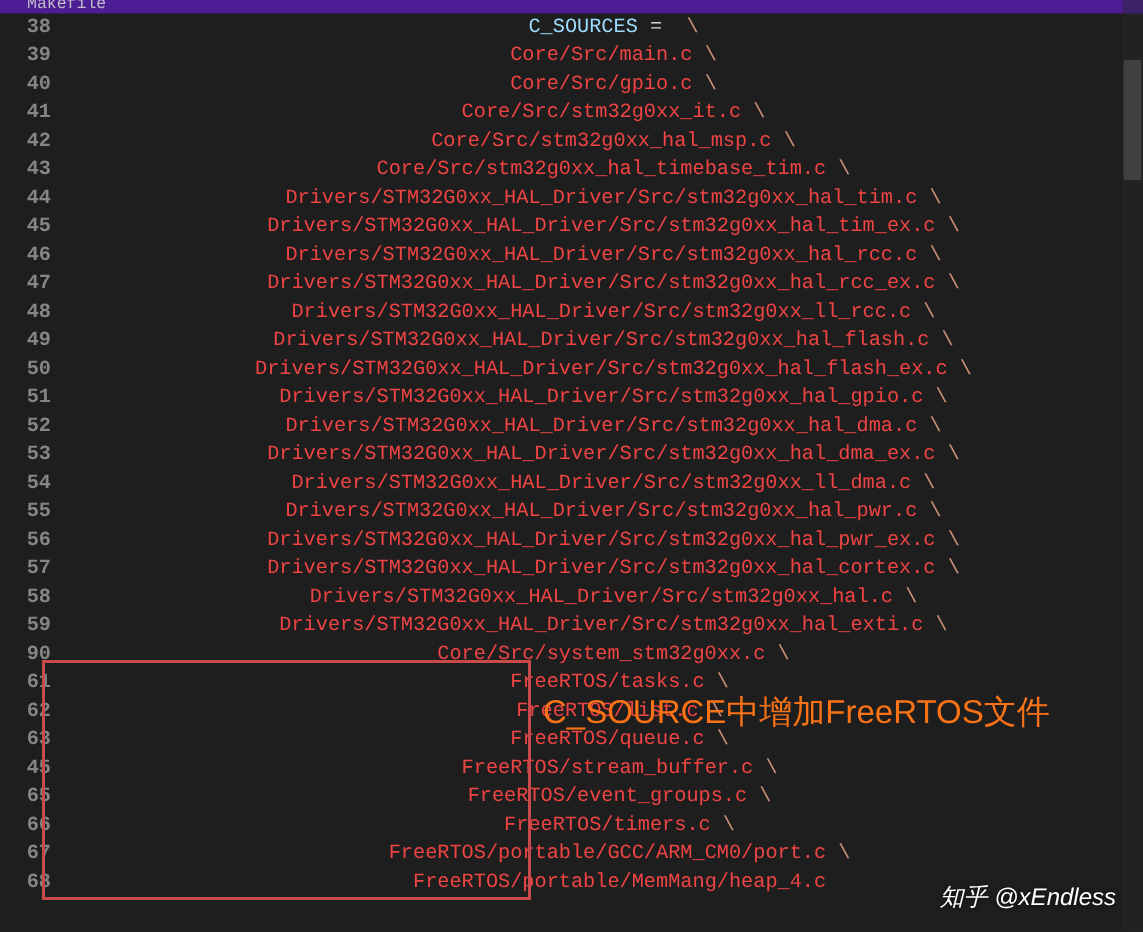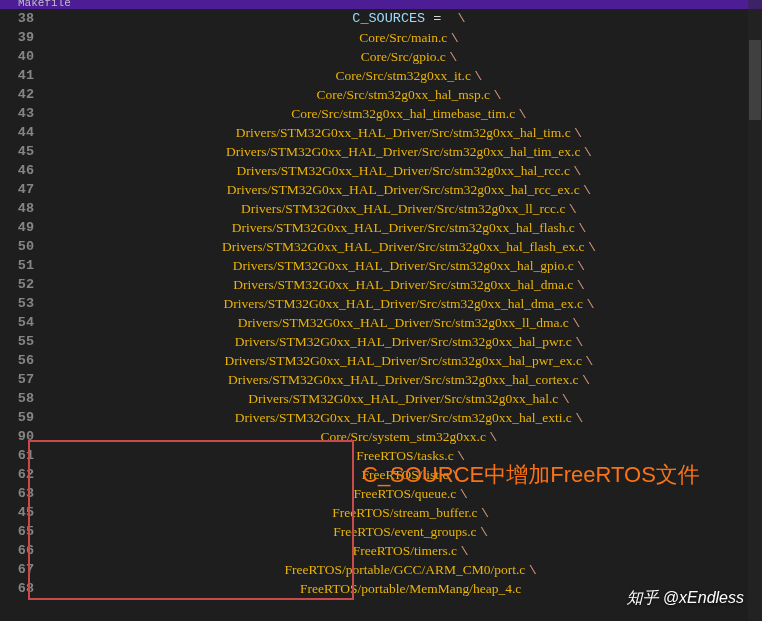--- a/index.html
+++ b/index.html
@@ -47,21 +47,21 @@
     white-space: pre;
     position: relative;
     text-align: center;
   }
   .line {
     height: 19px;
     line-height: 19px;
   }
   .varname { color: #9cdcfe; }
   .op { color: #d4d4d4; }
-  .text { color: #eab308; font-family: Liberation Serif, serif; }
+  .text { color: #ef4444; }
   .bs { color: #ce9178; }
   .highlight-box {
     position: absolute;
     border: 2px solid #c94a4a;
     pointer-events: none;
   }
   .annotation {
     position: absolute;
     color: #f97316;
     font-family: "Microsoft YaHei", sans-serif;

